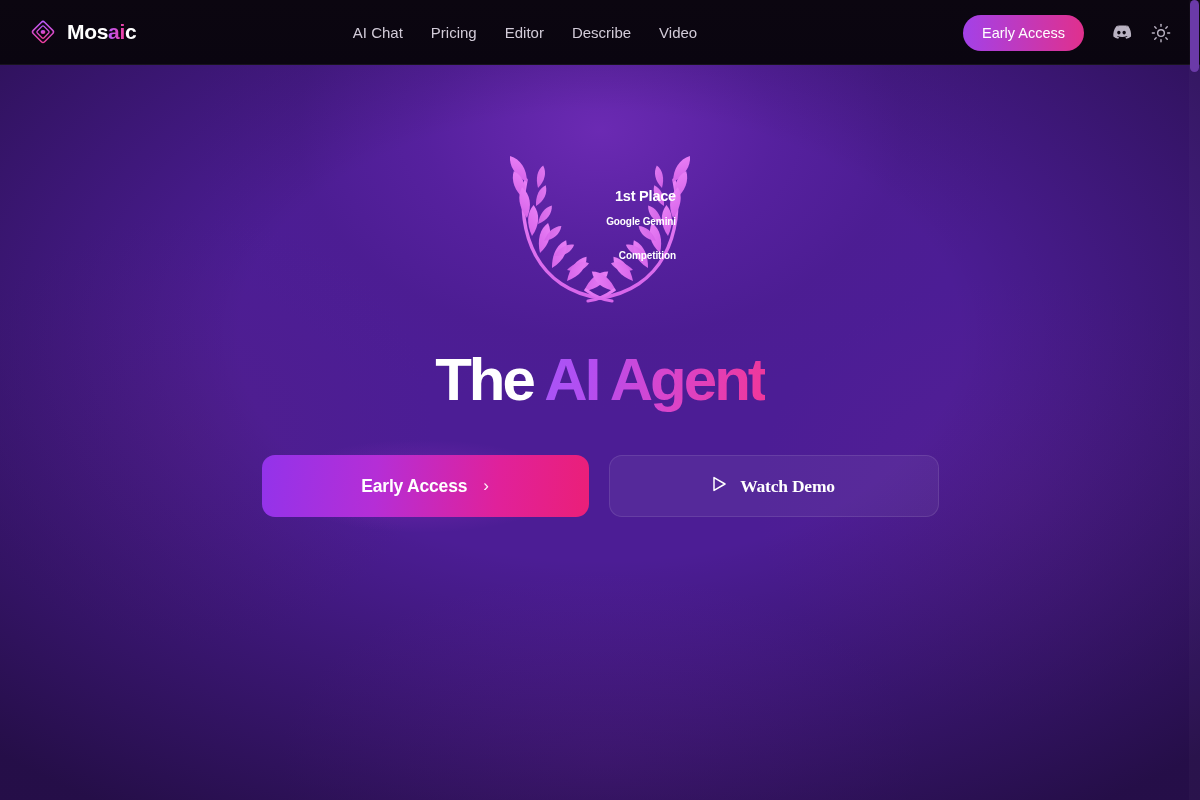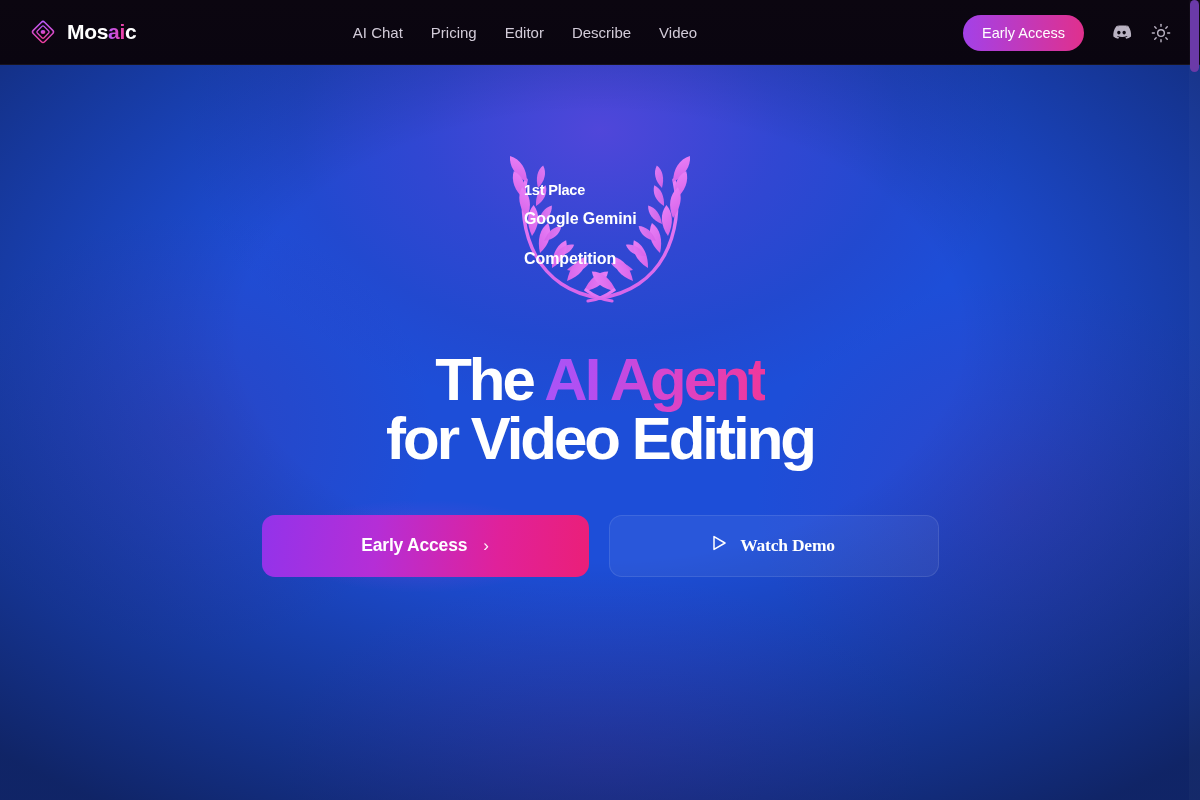--- a/index.html
+++ b/index.html
@@ -7,21 +7,21 @@
   html, body {
     width:1200px; height:800px;
     background:#0a0510;
     font-family:"Liberation Sans", sans-serif;
     overflow:hidden;
   }
 
   #page {
     position:relative;
     width:1200px; height:800px;
-    background:#1d4ed8;
+    background:#4c1d95;
     overflow:hidden;
   }
 
   
   .bg-layer { position:absolute; inset:0; pointer-events:none; }
 
   .glow-top {
     position:absolute;
     left:50%; top:-250px;
     width:1100px; height:760px;
@@ -120,29 +120,29 @@
 
   .badge-wrap {
     position:relative;
     width:200px; height:160px;
     margin-top:83px;
     display:flex; align-items:center; justify-content:center;
   }
   .badge-svg { position:absolute; left:0; top:0; }
   .badge-text {
     position:relative; z-index:2;
-    text-align:left; width:152px;
+    text-align:right; width:152px;
     margin-top:-6px;
   }
   .badge-line1 {
     font-size:14.5px; font-weight:bold; color:#ffffff;
     letter-spacing:-0.2px; line-height:1.0;
   }
   .badge-line2, .badge-line3 {
-    font-size:16px; font-weight:bold; color:#ffffff;
+    font-size:10px; font-weight:bold; color:#ffffff;
     letter-spacing:-0.1px; line-height:1.0;
   }
   .badge-line2 { margin-top:13px; }
   .badge-line3 { margin-top:24px; }
 
   h1.headline {
     margin-top:42px;
     text-align:center;
     font-size:60px; line-height:0.99;
     font-weight:bold; letter-spacing:-3px;
@@ -346,21 +346,20 @@
 
       <div class="badge-text">
         <div class="badge-line1">1st Place</div>
         <div class="badge-line2">Google Gemini</div>
         <div class="badge-line3">Competition</div>
       </div>
     </div>
 
     <h1 class="headline">
       <span>The </span><span class="grad">AI Agent</span>
-      <span class="l2">for Video Editing</span>
     </h1>
 
 
     <div class="cta-row">
       <div class="cta-glow"></div>
 
       <button class="btn-primary">
         <span>Early Access</span>
         <span class="chev">›</span>
       </button>

